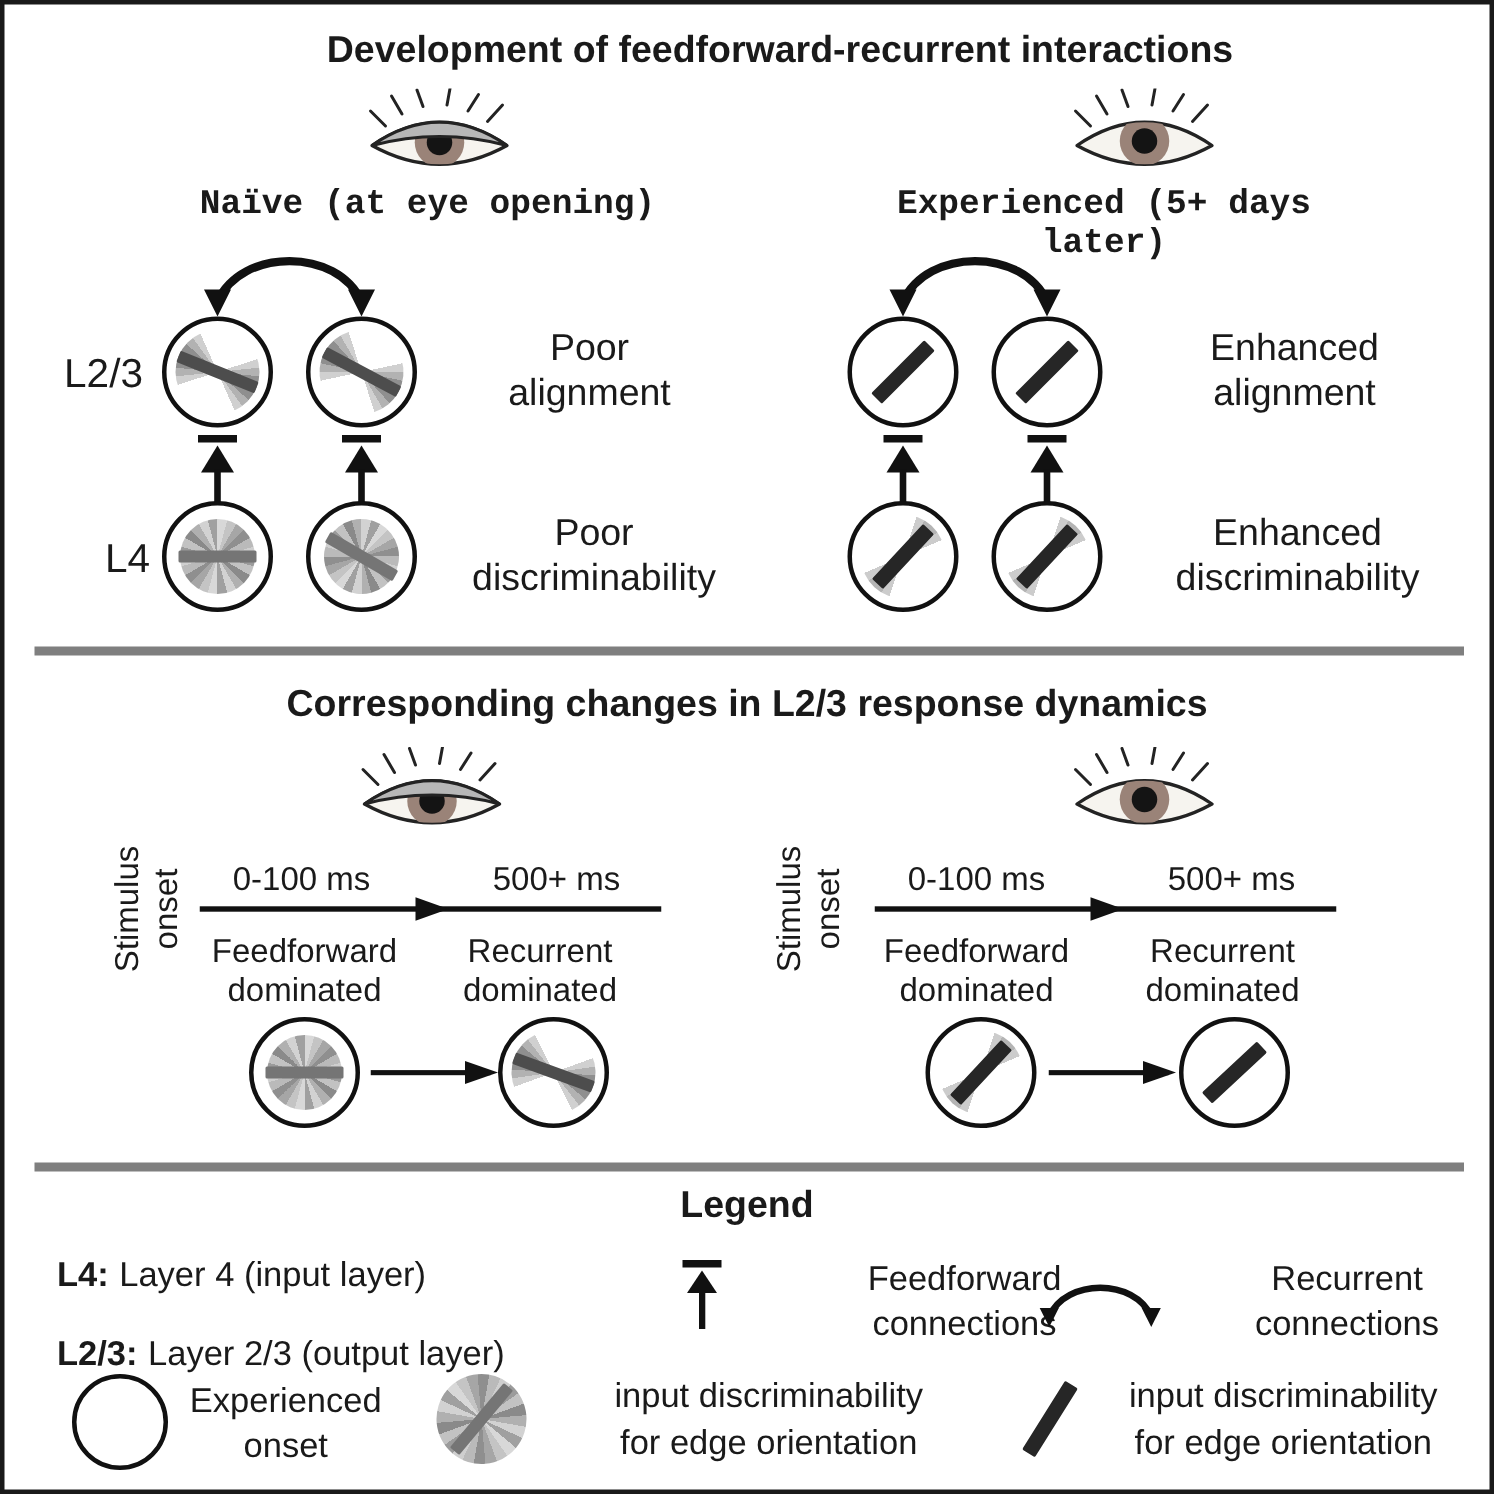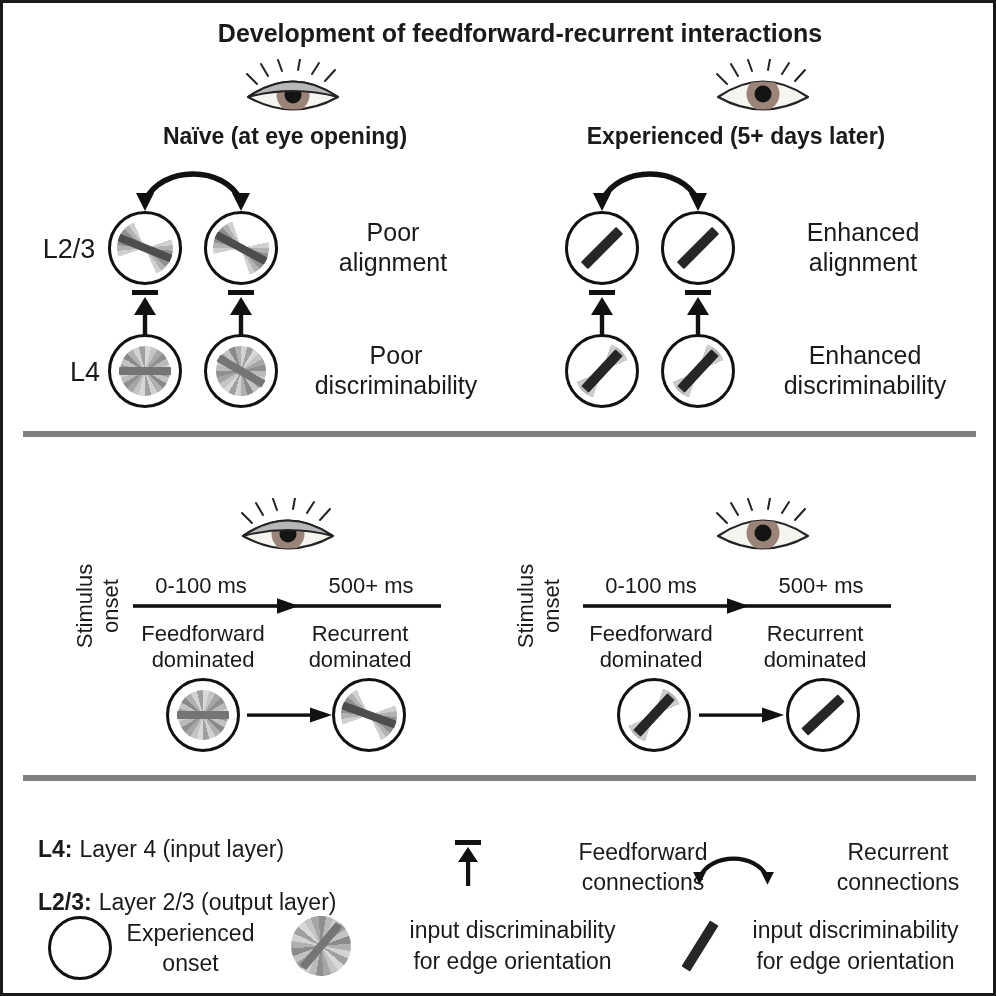--- a/index.html
+++ b/index.html
@@ -3,21 +3,21 @@
 <meta charset="utf-8">
 <style>
   html,body { margin:0; padding:0; background:#fff; }
   #figure {
     position:relative; width:996px; height:996px; box-sizing:border-box;
     border:3px solid #1a1a1a; background:#fff; overflow:hidden;
     font-family:"Liberation Sans","DejaVu Sans",sans-serif; color:#1a1a1a;
   }
   .abs { position:absolute; }
   .title { left:0; right:0; text-align:center; font-weight:700; font-size:25px; }
-  .subhead { text-align:center; font-weight:700; font-size:23px; }
+  .subhead { text-align:center; font-weight:700; font-size:23px;font-family:Liberation Mono, monospace; }
   .note { text-align:center; font-size:25px; line-height:30px; }
   .note span, .smallnote span, .legtext span { display:block; }
   .layerlabel { font-size:27px; }
   .smallnote { text-align:center; font-size:22px; line-height:26px; }
   .win { text-align:center; font-size:22px; }
   .divider { height:6px; background:#7f7f7f; }
   .module {
     box-sizing:border-box; width:74px; height:74px; border:3px solid #111;
     border-radius:50%; background:#fff;
   }
@@ -235,20 +235,21 @@
     <span>Enhanced</span>
     <span>alignment</span>
   </div>
   <div class="abs note" style="left:750px; width:224px; top:337px;">
     <span>Enhanced</span>
     <span>discriminability</span>
   </div>
 
   <div class="abs divider" style="left:20px; width:953px; top:428px;"></div>
 
+  <div class="abs title" style="top:452px;">Corresponding changes in L2/3 response dynamics</div>
 
   <div class="abs" style="left:237px; top:495px;">
     <svg width="96" height="66" viewBox="0 0 96 66">
       <defs>
           <clipPath id="ecn2">
             <path d="M3,38 Q48,7 93,38 Q48,63 3,38 Z"></path>
           </clipPath>
         </defs>
       <g stroke="#232323" stroke-width="2" stroke-linecap="round">
         <line x1="12" y1="25" x2="2" y2="15"></line>
@@ -369,20 +370,21 @@
       </svg>
   </div>
   <div class="abs module" style="left:783px; top:675px;">
     <div class="pattern" style="--rot:-43deg">
         <div class="bar bar-dark"></div>
       </div>
   </div>
 
   <div class="abs divider" style="left:20px; width:953px; top:772px;"></div>
 
+  <div class="abs title" style="top:786px;">Legend</div>
 
   <div class="abs legend-line" style="left:35px; top:833px;">
     <b>L4:</b><span class="def">Layer 4 (input layer)</span>
   </div>
   <div class="abs legend-line" style="left:35px; top:886px;">
     <b>L2/3:</b><span class="def">Layer 2/3 (output layer)</span>
   </div>
 
   <div class="abs" style="left:450px; top:837px;">
     <svg width="30" height="46" viewBox="0 0 30 46">

